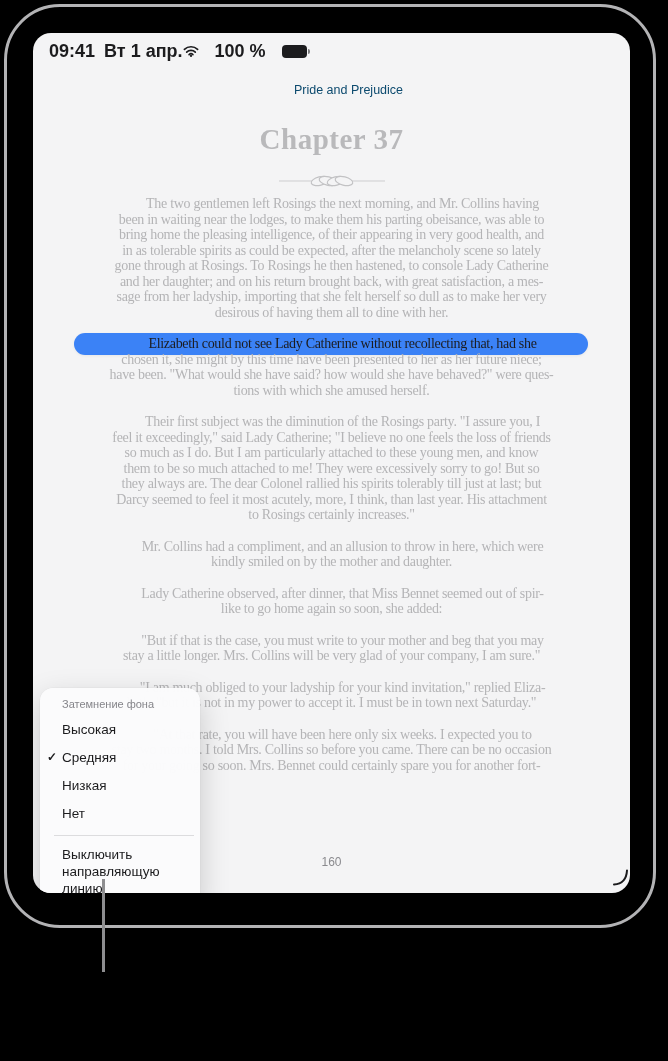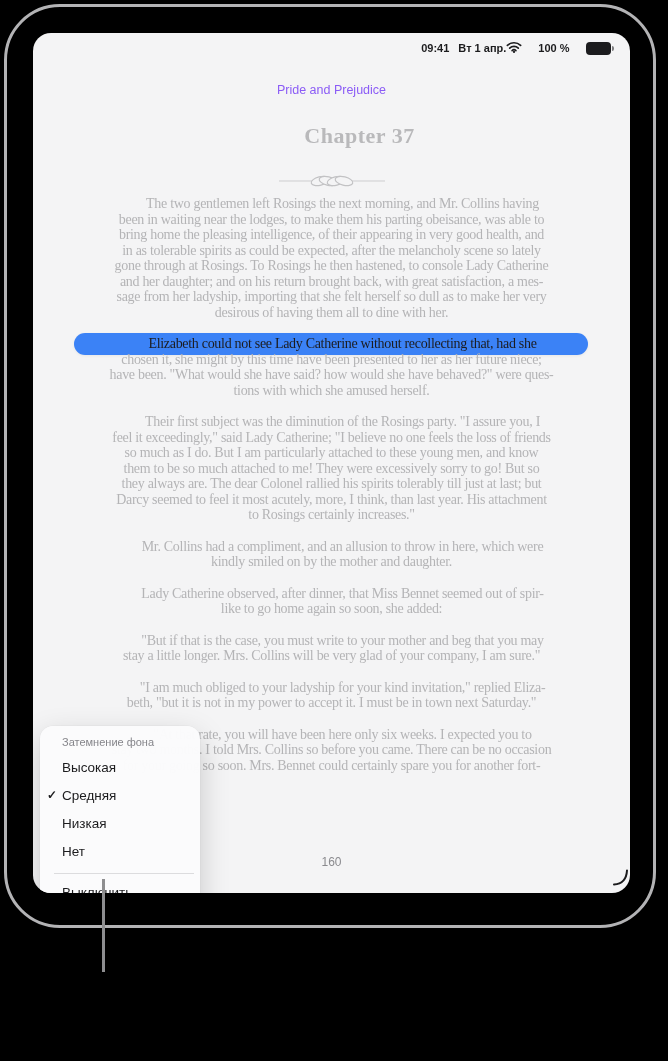--- a/index.html
+++ b/index.html
@@ -5,50 +5,50 @@
   html,body{margin:0;padding:0;background:#000;}
   .canvas{position:relative;width:668px;height:1061px;background:#000;overflow:hidden;
           font-family:"Liberation Sans",sans-serif;}
   
   .device-frame{position:absolute;left:4px;top:4px;width:652px;height:924px;
     border:3px solid #b3b3b5;border-radius:56px;background:#000;box-sizing:border-box;}
   .screen{position:absolute;left:33px;top:33px;width:597px;height:860px;
     border-radius:18px;background:#f4f4f5;overflow:hidden;}
   
   .statusbar{position:absolute;top:8px;left:16px;right:16px;display:flex;
-    justify-content:flex-end;align-items:center;font-size:11px;font-weight:600;color:#1c1c1e;}
+    justify-content:flex-start;align-items:center;font-size:18px;font-weight:600;color:#1c1c1e;}
   .sb-left{display:flex;gap:9px;}
   .sb-right{display:flex;align-items:center;gap:16px;}
   .battery{display:inline-flex;align-items:center;}
   .battery .body{width:25px;height:13px;background:#1c1c1e;border-radius:4px;}
   .battery .nub{width:2px;height:5px;background:rgba(28,28,30,.55);border-radius:0 2px 2px 0;margin-left:1.5px;}
   
-  .book-title{position:absolute;top:50px;left:0;width:100%;text-align:center;
-    font-size:12.5px;color:#8b5cf6;}
+  .book-title{position:absolute;top:50px;left:17px;width:100%;text-align:center;
+    font-size:12.5px;color:#0c4a6e;}
   .chapter-title{position:absolute;top:90px;left:0;width:100%;text-align:center;
-    font-family:"Liberation Serif",serif;font-weight:700;font-size:22px;color:#b9b9bb;letter-spacing:.5px;padding-left:28px;}
+    font-family:"Liberation Serif",serif;font-weight:700;font-size:29px;color:#b9b9bb;letter-spacing:.5px;}
   .ornament{position:absolute;top:140px;left:0;width:100%;text-align:center;}
   
   .book-text{position:absolute;top:163px;left:50%;transform:translateX(-50%);width:482px;
     font-family:"Liberation Serif",serif;font-size:14px;letter-spacing:-0.3px;
     color:#b4b4b6;}
   .para{margin-bottom:16px;}
   .line{white-space:nowrap;line-height:15.5px;height:15.5px;text-align:center;}
   .line.first{text-indent:22px;}
   .line.guide-pill{background:#3b82f6;color:#1c1c1e;border-radius:12px;
     margin:-3px -15px -3px -17px;padding:3px 15px 3px 17px;height:15.5px;
     box-shadow:0 1px 3px rgba(0,0,0,.06);}
   
   .page-number{position:absolute;top:822px;left:0;width:100%;text-align:center;
     font-size:12px;color:#8a8a8e;}
   .page-curl{position:absolute;left:580px;top:836px;width:18px;height:18px;cursor:pointer;}
   
   .popup{position:absolute;left:7px;top:655px;width:160px;background:rgba(251,251,252,.98);
     border-radius:13px;box-shadow:0 10px 30px rgba(0,0,0,.18),0 0 0 .5px rgba(0,0,0,.04);
-    padding:10px 0 13px;z-index:5;box-sizing:border-box;margin-top:38px;}
+    padding:10px 0 13px;z-index:5;box-sizing:border-box;}
   .popup-title{font-size:11px;color:#85858a;margin:0 10px 5px 22px;}
   .popup-row{display:flex;align-items:center;height:28px;cursor:pointer;font-size:13.5px;color:#1c1c1e;}
   .popup-row .check{width:22px;padding-left:7px;box-sizing:border-box;font-size:12px;font-weight:700;}
   .popup-divider{height:1px;background:#dcdcde;margin:8px 6px 8px 14px;}
   .popup-action{font-size:13.5px;color:#1c1c1e;line-height:17px;padding:2px 8px 0 22px;cursor:pointer;}
   
   .callout-line{position:absolute;left:102px;top:879px;width:3px;height:93px;background:#8e8e90;z-index:10;}
 </style>
 </head>
 <body>

